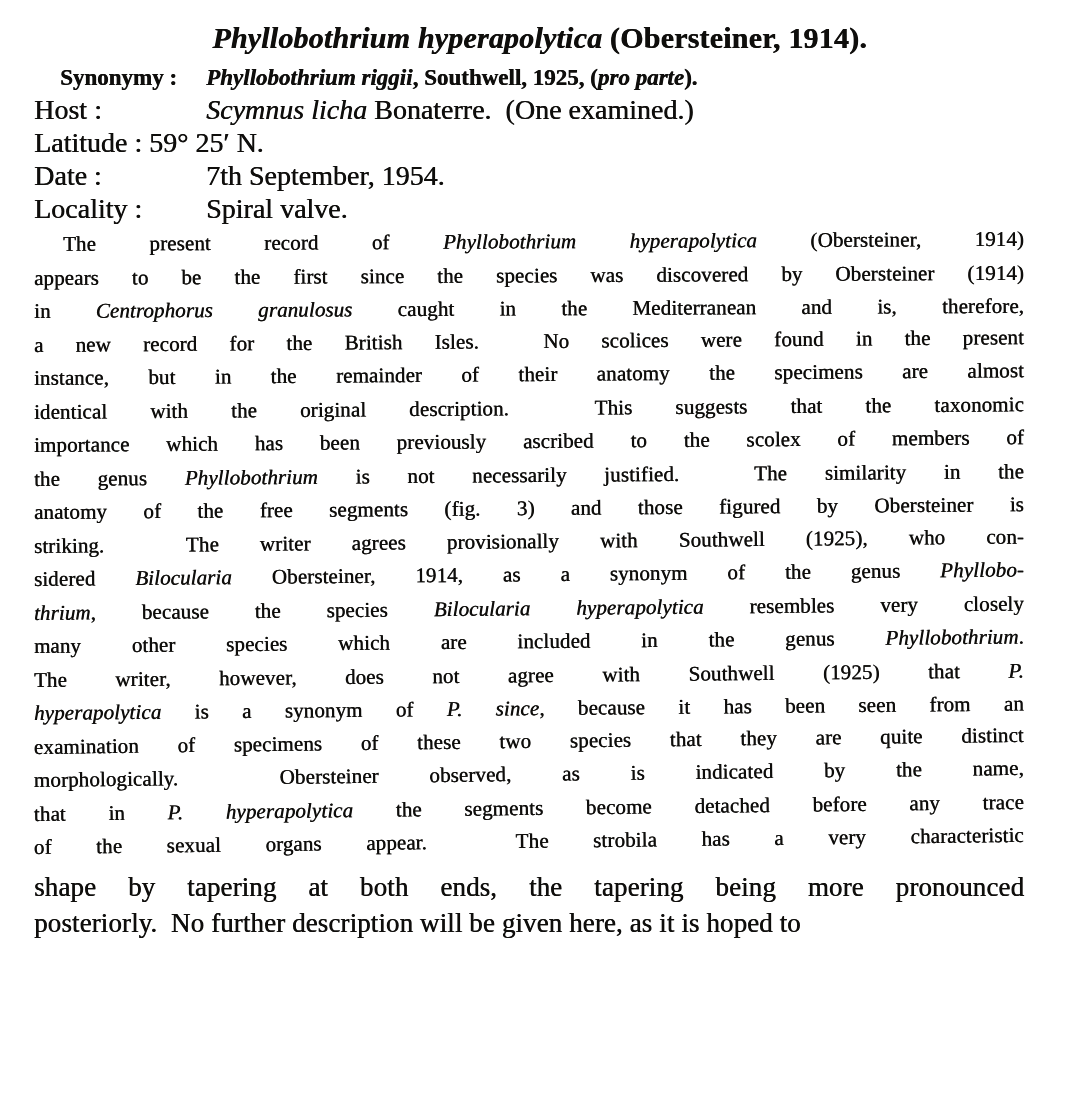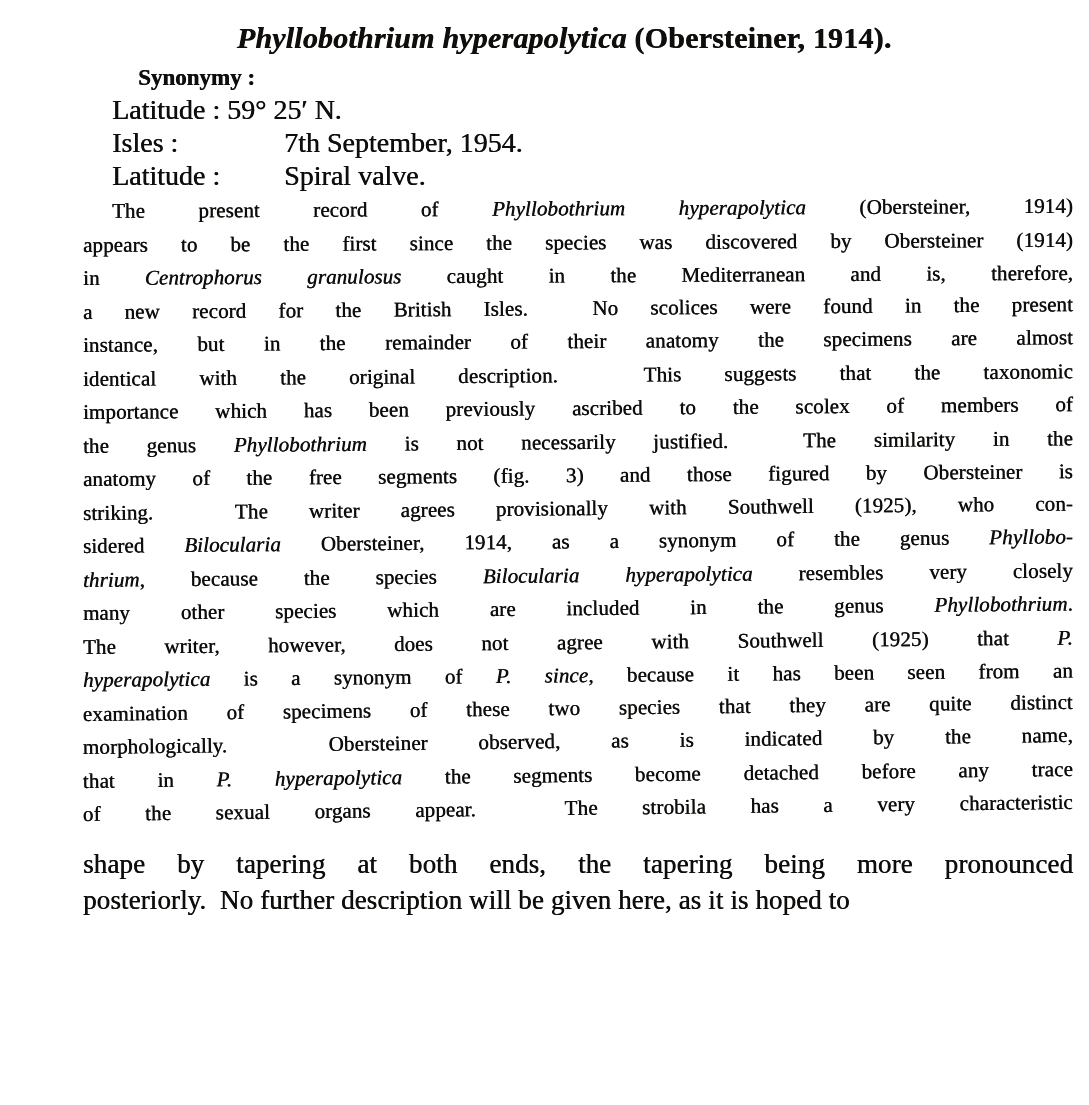--- a/index.html
+++ b/index.html
@@ -8,21 +8,21 @@
     width: 1089px;
     height: 1105px;
     overflow: hidden;
     font-family: "Liberation Serif", "DejaVu Serif", serif;
     color: #0f0e0c;
   }
   .page {
     width: 1089px;
     height: 1105px;
     background: #ffffff;
-    padding: 16px 44px 0 83px;
+    padding: 16px 44px 0 34px;
   }
   
   .ink { text-shadow: 0.5px 0 0 currentColor; }
 
   .it { font-style: italic; }
   .bd { font-weight: bold; }
 
   .title-line {
     font-size: 30px;
     line-height: 44px;
@@ -30,21 +30,20 @@
     font-weight: bold;
     margin-bottom: 2px;
     letter-spacing: 0.2px;
   }
 
   .fields { width: 990px; }
   .row {
     display: flex;
     font-size: 28px;
     line-height: 33px;
-    margin-left: 29px;
   }
   .row-label {
     width: 172px;
     flex: 0 0 172px;
   }
   .row-value { flex: 1; }
   .row.syn {
     font-size: 23px;
     line-height: 31px;
     align-items: baseline;
@@ -70,49 +69,54 @@
 
   
   #body-lines .line { transform-origin: 0 100%; }
   #body-lines .line:nth-child(-n+3)                 { transform: rotate(-0.30deg); }
   #body-lines .line:nth-child(n+4):nth-child(-n+9)  { transform: rotate(-0.45deg); }
   #body-lines .line:nth-child(n+10):nth-child(-n+15){ transform: rotate(-0.55deg); }
   #body-lines .line:nth-child(n+16)                 { transform: rotate(-0.70deg); }
 
   .closing-para {
     width: 990px;
-    margin-top: 14px;
+    margin-top: 4px;
     font-size: 27px;
   }
   .closing-para .line { line-height: 36px; }
   .closing-para .line:last-child { text-align-last: left; }
 </style>
 </head>
 <body>
 
 <div class="page ink">
 
   <div class="title-line" id="title-line"><span class="it">Phyllobothrium hyperapolytica</span><span> (Obersteiner, 1914).</span></div>
 
   <div class="fields" id="fields">
       <div class="row syn">
         <div class="row-label">Synonymy :</div>
+        <div class="row-value"><span class="it bd">Phyllobothrium riggii</span><span class="bd">, Southwell, 1925, (</span><span class="it bd">pro parte</span><span class="bd">).</span></div>
+      </div>
+      <div class="row">
+        <div class="row-label">Host :</div>
+        <div class="row-value"><span class="it">Scymnus licha</span><span> Bonaterre.&nbsp; (One examined.)</span></div>
       </div>
       <div class="row">
         <div class="row-value"><span>Latitude : 59° 25′ N.</span></div>
       </div>
       <div class="row">
         <div class="row-label"></div>
       </div>
       <div class="row">
-        <div class="row-label">Isles :</div>
+        <div class="row-label">Date :</div>
         <div class="row-value"><span>7th September, 1954.</span></div>
       </div>
       <div class="row">
-        <div class="row-label">Latitude :</div>
+        <div class="row-label">Locality :</div>
         <div class="row-value"><span>Spiral valve.</span></div>
       </div>
     </div>
 
   <div class="body-para" id="body-lines">
       <div class="line indent"><span>The present record of </span><span class="it">Phyllobothrium hyperapolytica</span><span> (Obersteiner, 1914)</span></div>
       <div class="line"><span>appears to be the first since the species was discovered by Obersteiner (1914)</span></div>
       <div class="line"><span>in </span><span class="it">Centrophorus granulosus</span><span> caught in the Mediterranean and is, therefore,</span></div>
       <div class="line"><span>a new record for the British Isles.&nbsp; No scolices were found in the present</span></div>
       <div class="line"><span>instance, but in the remainder of their anatomy the specimens are almost</span></div>

